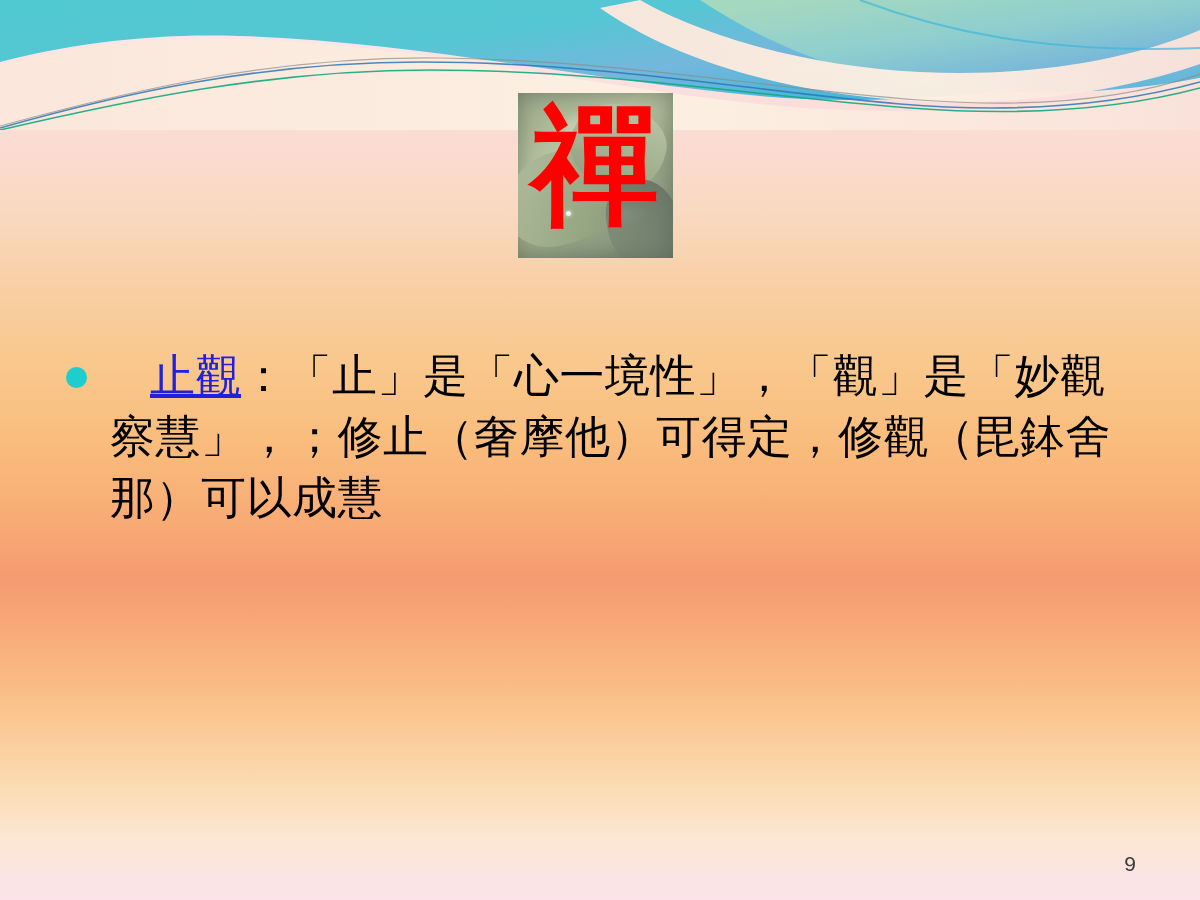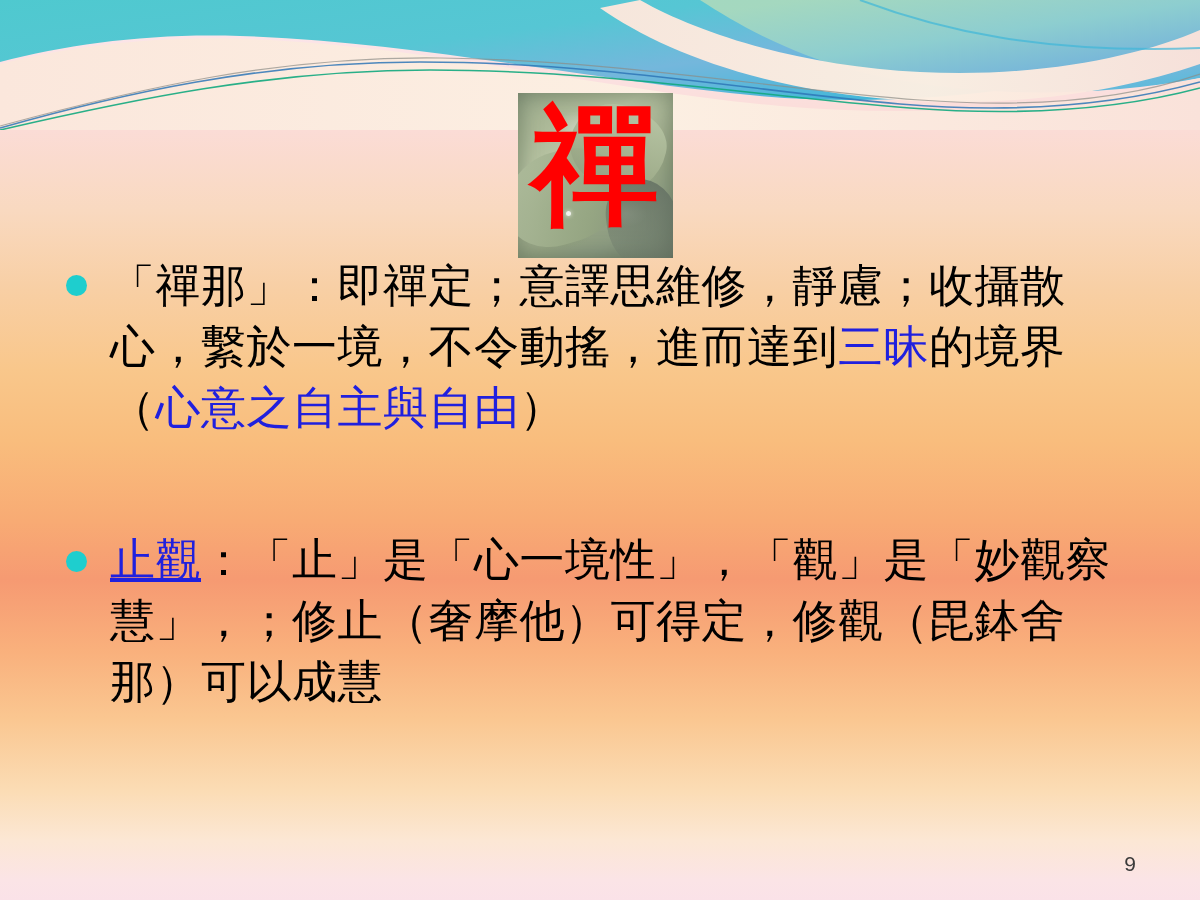--- a/index.html
+++ b/index.html
@@ -144,21 +144,21 @@
     top: 20px;
     width: 21px;
     height: 21px;
     border-radius: 50%;
     background: #1ECECE;
   }
   .bullet-item.second { margin-top: 90px; }
   .bullet-item.second .marker { top: 22px; }
 
   .tx-blue { color: #2020DE; }
-  .tx-blue-u { color: #2020DE; text-decoration: underline; text-underline-offset: 3px; }
+  .tx-blue-u { color: #2020DE; text-decoration: underline; text-underline-offset: 3px; margin-left: 40px; }
   .tx-black { color: #000000; }
 
   
   .page-number {
     position: absolute;
     right: 64px;
     bottom: 24px;
     font-family: "Liberation Sans", sans-serif;
     font-size: 21px;
     color: #3a3a3a;
@@ -211,23 +211,20 @@
     <div class="leaf-b"></div>
     <div class="shade"></div>
     <div class="dew" style="left:64px; top:32px;"></div>
     <div class="dew" style="left:92px; top:46px; width:4px; height:4px;"></div>
     <div class="dew" style="left:48px; top:118px; width:5px; height:5px;"></div>
   </div>
   <div class="hero-char">禪</div>
 
   <div class="body-block">
 
-    <p class="bullet-item first">
-      <span class="marker"></span><span class="tx-black">「禪那」：即禪定；意譯思維修，靜慮；收攝散心，繫於一境，不令動搖，進而達到</span><span class="tx-blue">三昧</span><span class="tx-black">的境界（</span><span class="tx-blue">心意之自主與自由</span><span class="tx-black">）</span>
-    </p>
 
     <p class="bullet-item second">
       <span class="marker"></span><span class="tx-blue-u">止觀</span><span class="tx-black">：「止」是「心一境性」，「觀」是「妙觀察慧」，；修止（奢摩他）可得定，修觀（毘鉢舍那）可以成慧</span>
     </p>
 
   </div>
 
   <div class="page-number">9</div>
 
 </div>

